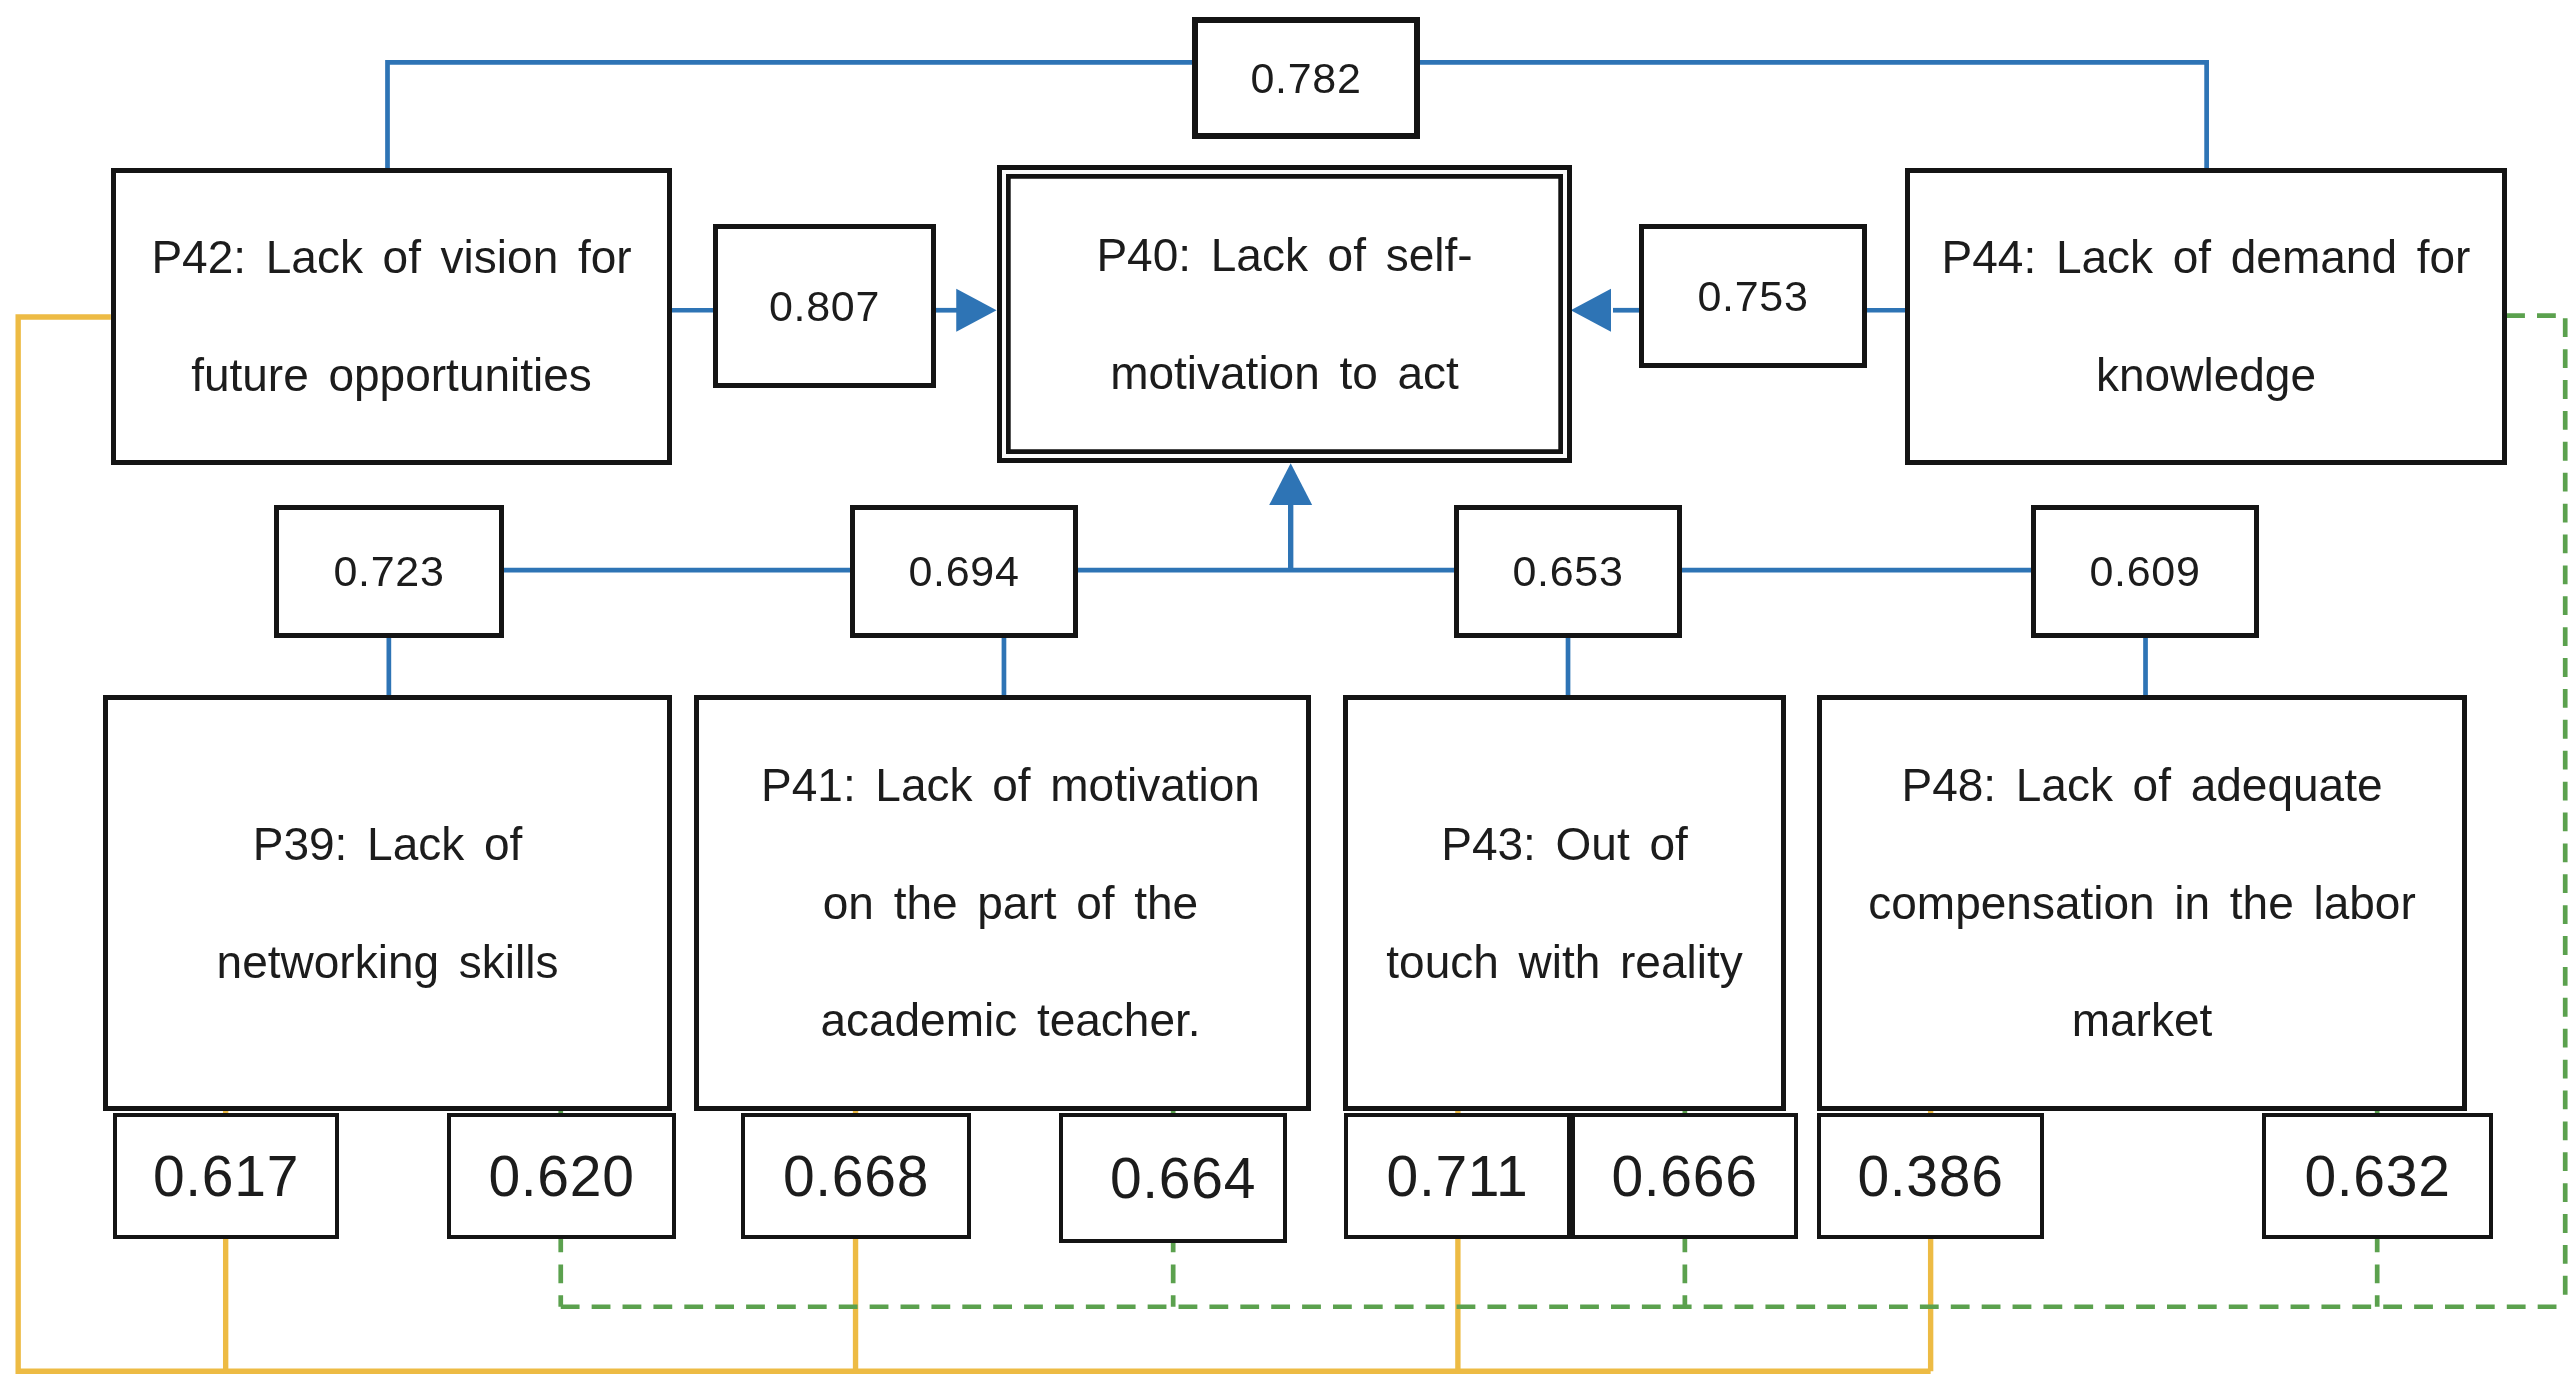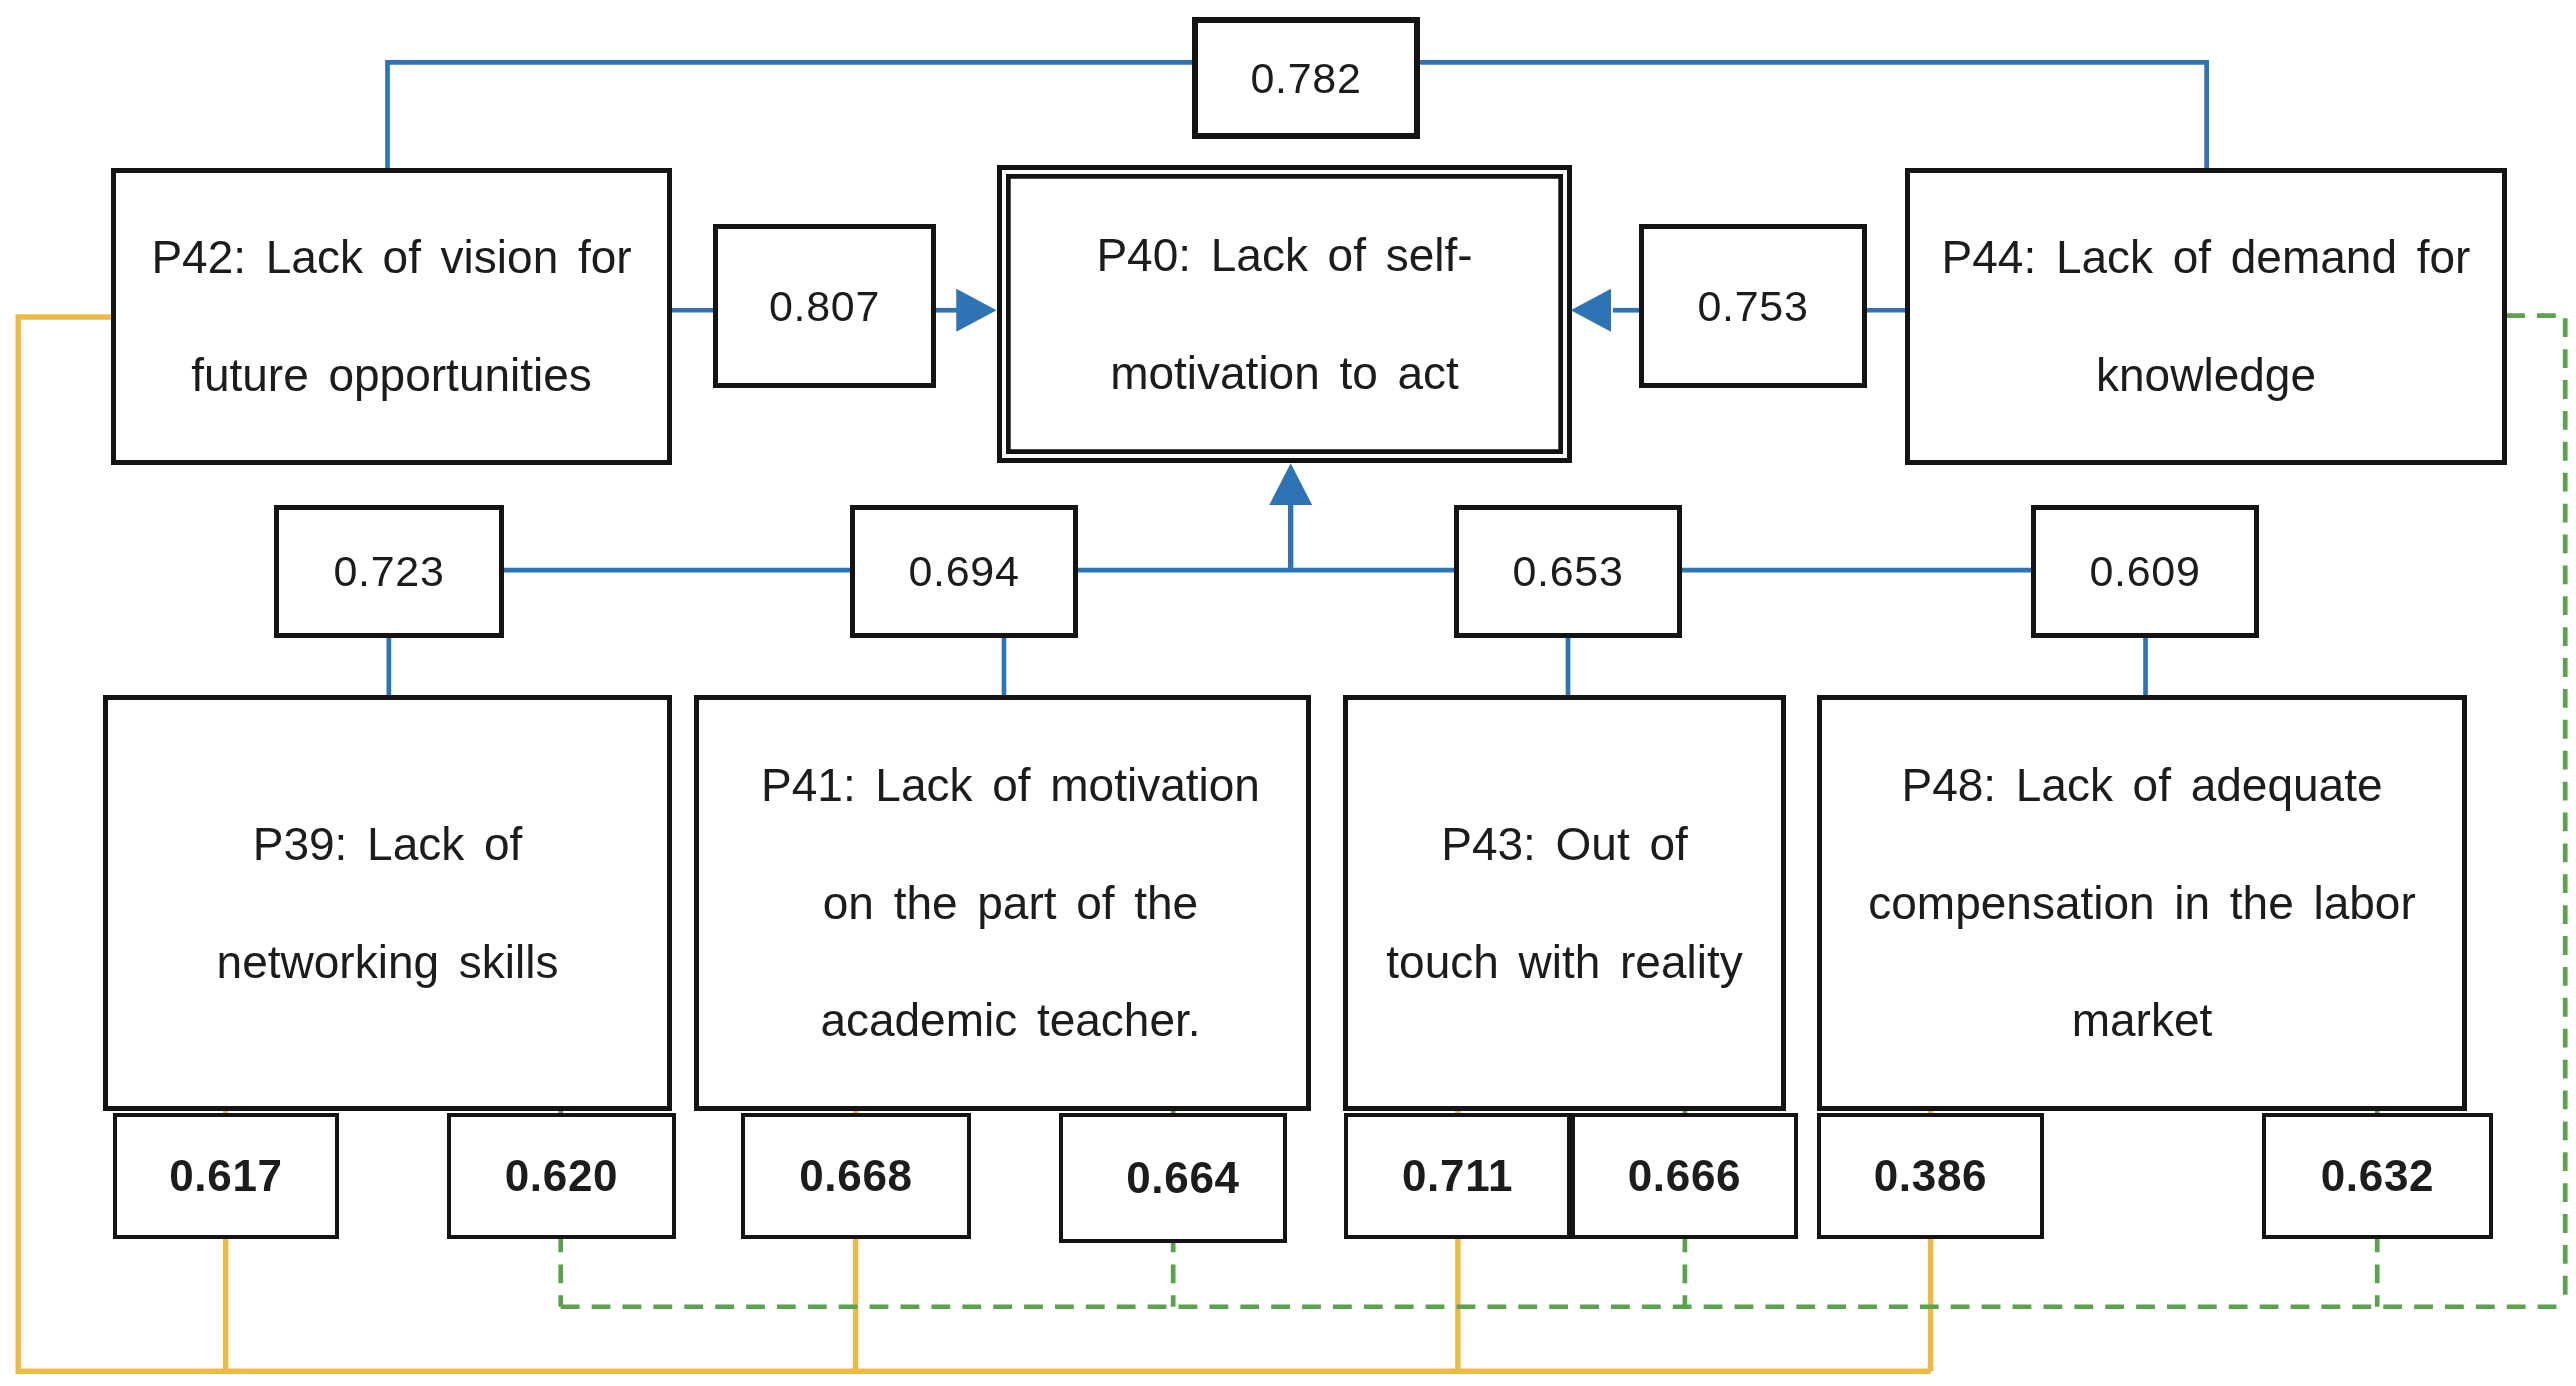--- a/index.html
+++ b/index.html
@@ -33,22 +33,21 @@
     align-items: center;
     justify-content: center;
     text-align: center;
   }
   .vbox {
     font-size: 43px;
     letter-spacing: 0.7px;
   }
   .vbox.small {
     border-width: 4.7px;
-    font-size: 44px;
-    font-weight: bold;
+    font-size: 57px;
   }
   .vbox.thick {
     border-width: 6.7px;
   }
   .pbox {
     font-size: 46px;
     row-gap: 67px;
     line-height: 1.1;
     word-spacing: 0.15em;
   }
@@ -105,21 +104,21 @@
 
   <div class="box vbox" style="left:713px; top:224px; width:223px; height:164px;">
     <div class="line">0.807</div>
   </div>
 
   <div class="box pbox double" style="left:997px; top:165px; width:575px; height:298px;">
     <div class="line">P40: Lack of self-</div>
     <div class="line">motivation to act</div>
   </div>
 
-  <div class="box vbox" style="left:1639px; top:224px; width:228px; height:164px;">
+  <div class="box vbox" style="left:1639px; top:224px; width:228px; height:144px;">
     <div class="line">0.753</div>
   </div>
 
   <div class="box pbox" style="left:1905px; top:168px; width:602px; height:297px;">
     <div class="line">P44: Lack of demand for</div>
     <div class="line">knowledge</div>
   </div>
 
   <div class="box vbox" style="left:274px; top:505px; width:230px; height:133px;">
     <div class="line">0.723</div>

